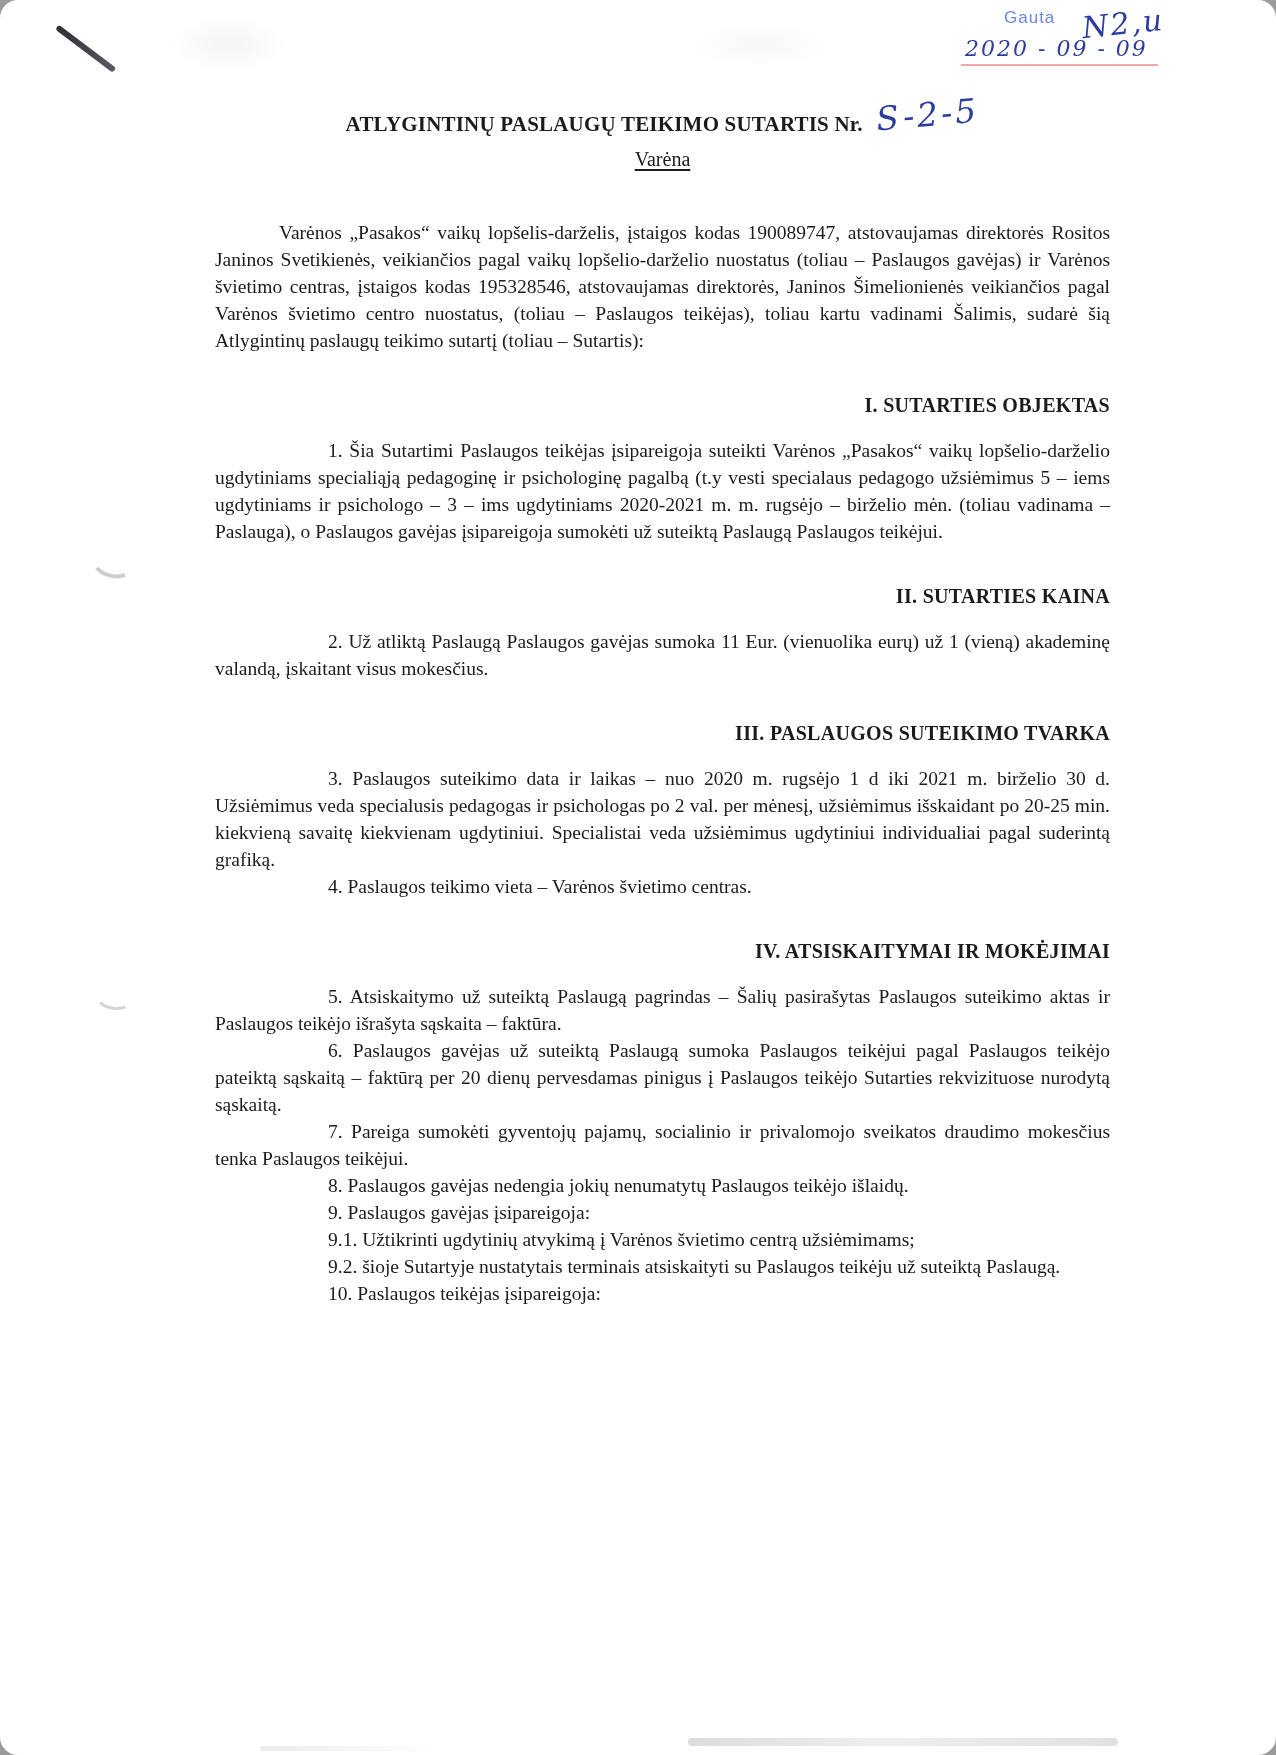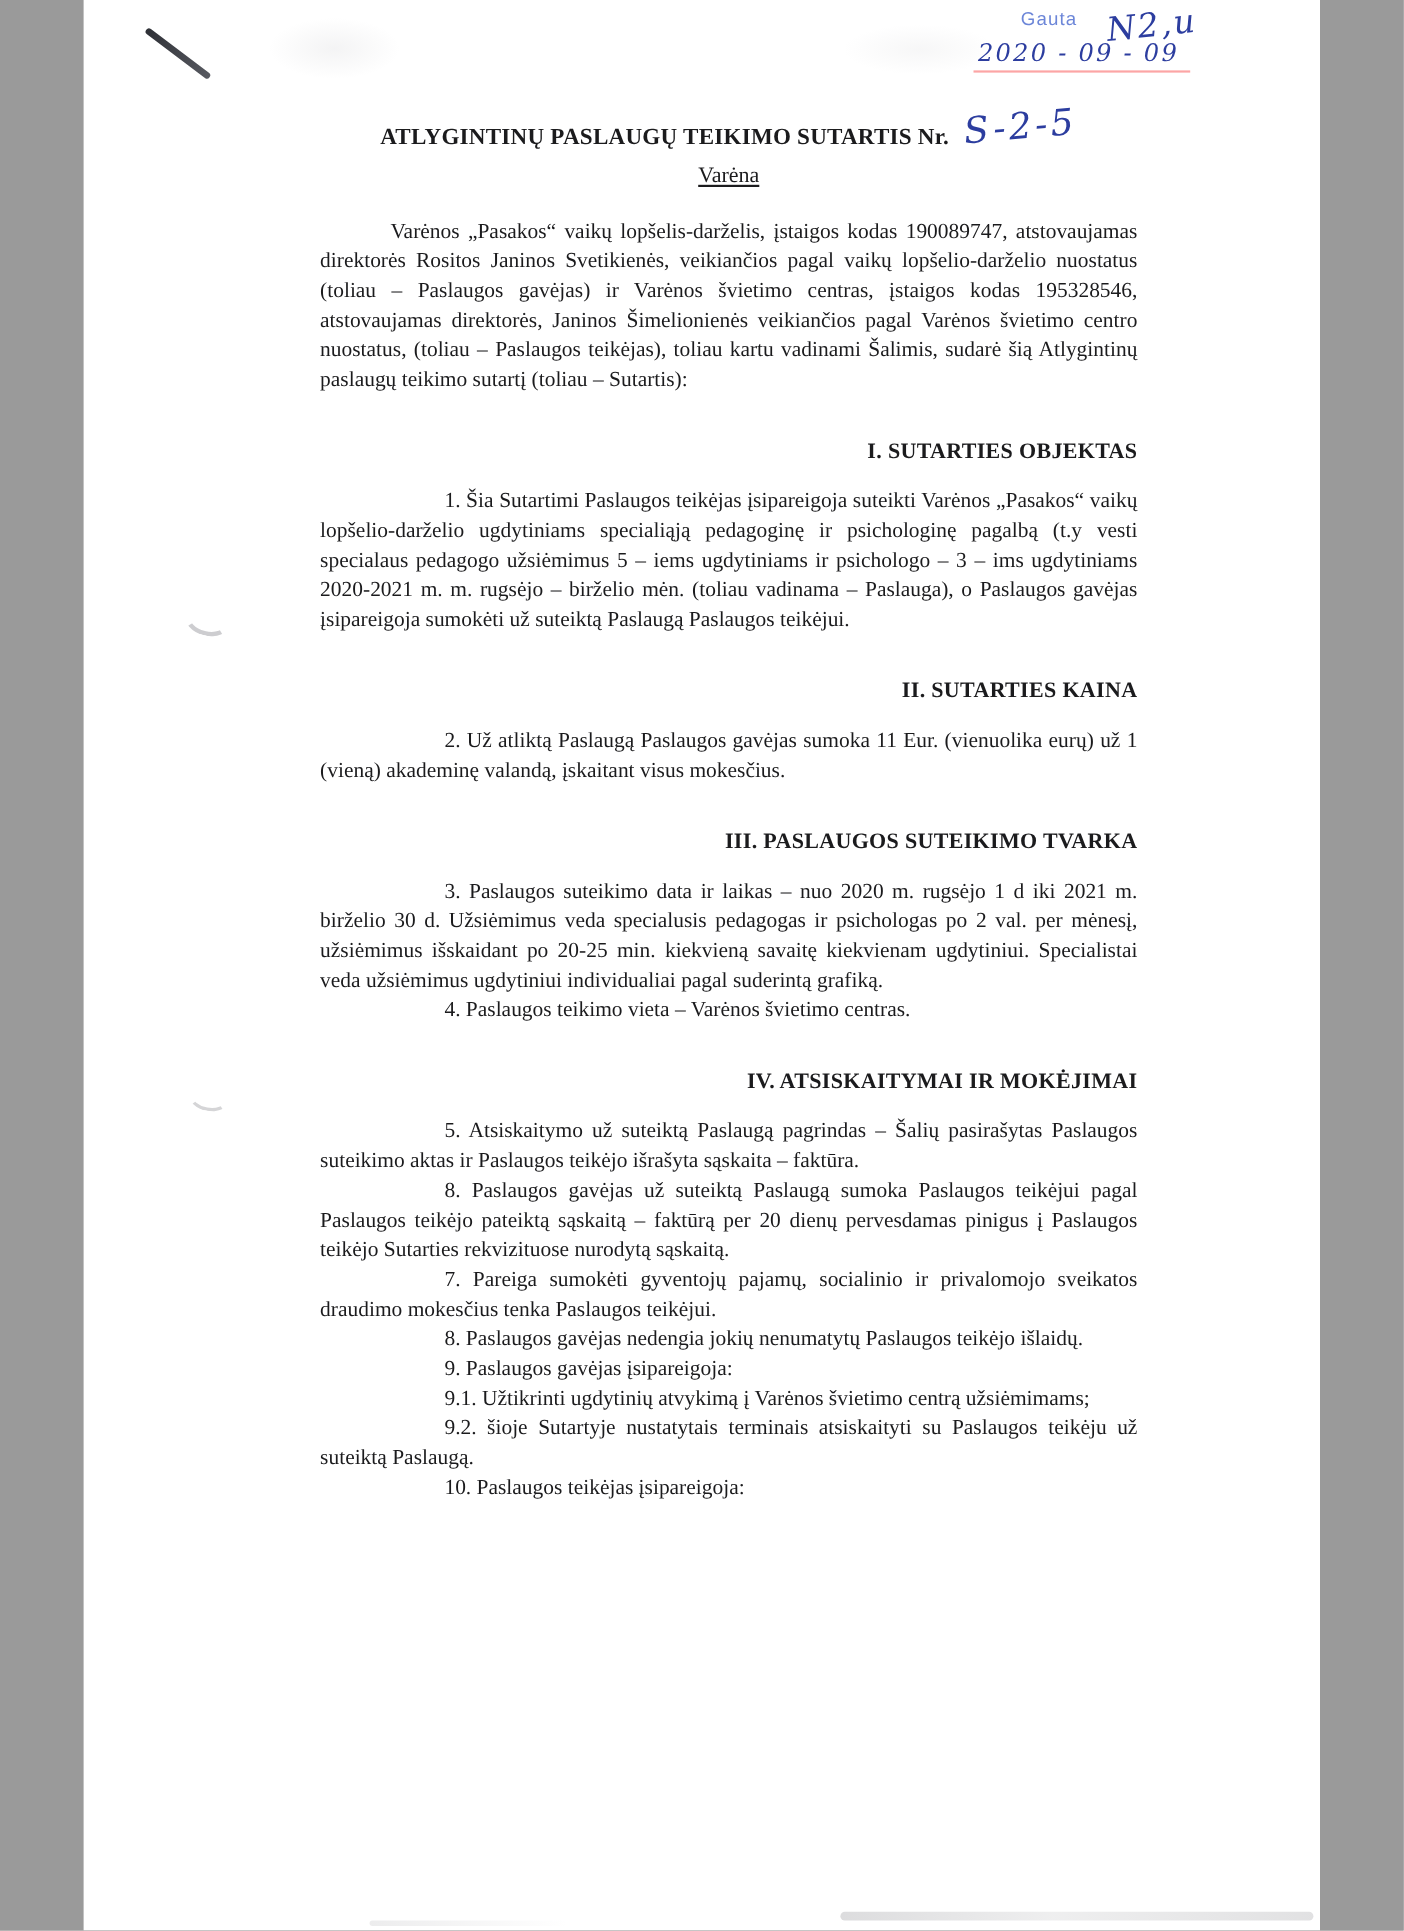--- a/index.html
+++ b/index.html
@@ -1,25 +1,26 @@
 <!DOCTYPE html>
 <html><head>
 <meta charset="utf-8">
 <style>
   * { box-sizing: border-box; }
   html, body { margin: 0; padding: 0; background: #9a9a9a; }
   .page {
     position: relative;
-    width: 1124px;
+    width: 1276px;
     height: 1755px;
     margin: 0 auto;
     background: #ffffff;
     font-family: "Liberation Serif", serif;
     color: #1b1b1d;
     overflow: hidden;
+    border-radius: 18px;
   }
   .content { padding: 100px 166px 0 215px; }
 
   .title {
     margin: 0;
     font-size: 21px;
     font-weight: 700;
     text-align: center;
     letter-spacing: 0.2px;
     white-space: nowrap;
@@ -45,21 +46,21 @@
     text-decoration: underline; text-underline-offset: 3px;
   }
 
   .body-par {
     margin: 0;
     font-size: 19.5px;
     line-height: 27px;
     text-align: justify;
     text-indent: 113px;
   }
-  .intro { margin-top: 26px; text-indent: 64px; }
+  .intro { margin-top: 48px; text-indent: 64px; }
   .section-heading {
     margin: 40px 0 20px;
     font-size: 20px;
     font-weight: 700;
     text-align: right;
     letter-spacing: 0.3px;
   }
 
   
   .stamp-area { position: absolute; top: 6px; right: 0; width: 332px; height: 84px; }
@@ -163,21 +164,21 @@
 
     <h2 class="section-heading">II. SUTARTIES KAINA</h2>
     <p class="body-par">2.  Už atliktą Paslaugą Paslaugos gavėjas sumoka 11 Eur. (vienuolika eurų) už 1 (vieną) akademinę valandą, įskaitant visus mokesčius.</p>
 
     <h2 class="section-heading">III. PASLAUGOS SUTEIKIMO TVARKA</h2>
     <p class="body-par">3.  Paslaugos suteikimo  data ir laikas –  nuo 2020 m. rugsėjo 1 d  iki 2021 m. birželio 30 d. Užsiėmimus veda specialusis pedagogas ir psichologas po 2 val. per mėnesį, užsiėmimus išskaidant po 20-25 min. kiekvieną savaitę kiekvienam ugdytiniui. Specialistai veda užsiėmimus ugdytiniui individualiai pagal suderintą grafiką.</p>
     <p class="body-par">4.  Paslaugos teikimo  vieta – Varėnos švietimo centras.</p>
 
     <h2 class="section-heading">IV. ATSISKAITYMAI IR MOKĖJIMAI</h2>
     <p class="body-par">5.  Atsiskaitymo už suteiktą Paslaugą pagrindas – Šalių pasirašytas Paslaugos suteikimo aktas ir Paslaugos teikėjo išrašyta sąskaita – faktūra.</p>
-    <p class="body-par">8.  Paslaugos gavėjas už suteiktą Paslaugą sumoka Paslaugos teikėjui pagal Paslaugos teikėjo pateiktą sąskaitą – faktūrą per 20 dienų pervesdamas pinigus į Paslaugos teikėjo Sutarties rekvizituose nurodytą sąskaitą.</p>
+    <p class="body-par">6.  Paslaugos gavėjas už suteiktą Paslaugą sumoka Paslaugos teikėjui pagal Paslaugos teikėjo pateiktą sąskaitą – faktūrą per 20 dienų pervesdamas pinigus į Paslaugos teikėjo Sutarties rekvizituose nurodytą sąskaitą.</p>
     <p class="body-par">7.  Pareiga sumokėti gyventojų pajamų, socialinio ir privalomojo sveikatos draudimo mokesčius tenka Paslaugos teikėjui.</p>
     <p class="body-par">8.  Paslaugos gavėjas nedengia jokių nenumatytų Paslaugos teikėjo išlaidų.</p>
 
     <p class="body-par">9.  Paslaugos gavėjas įsipareigoja:</p>
     <p class="body-par">9.1.  Užtikrinti ugdytinių atvykimą į Varėnos švietimo centrą užsiėmimams;</p>
     <p class="body-par">9.2.  šioje Sutartyje nustatytais terminais atsiskaityti su Paslaugos teikėju už suteiktą Paslaugą.</p>
     <p class="body-par">10. Paslaugos teikėjas įsipareigoja:</p>
 
   </div>
 </div>

